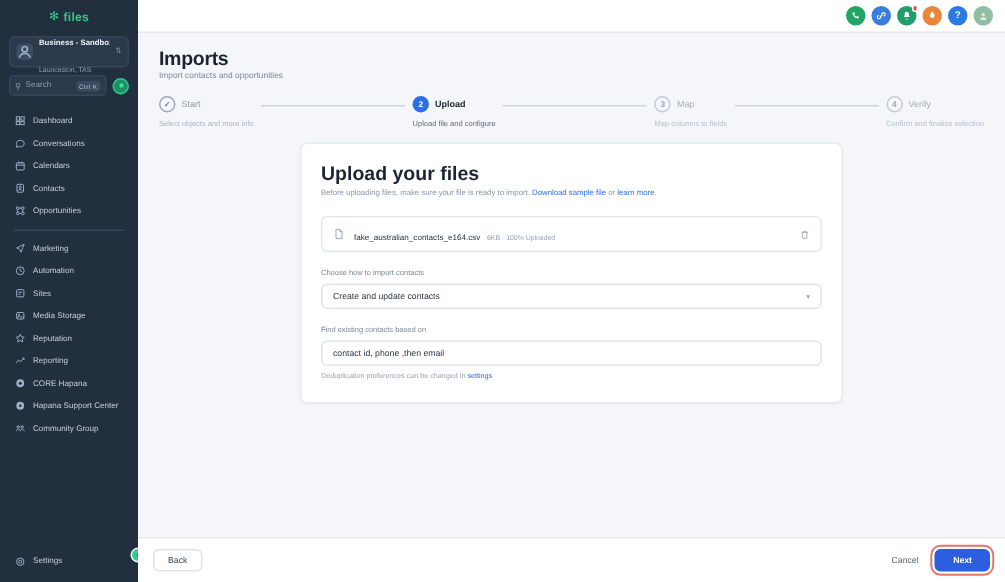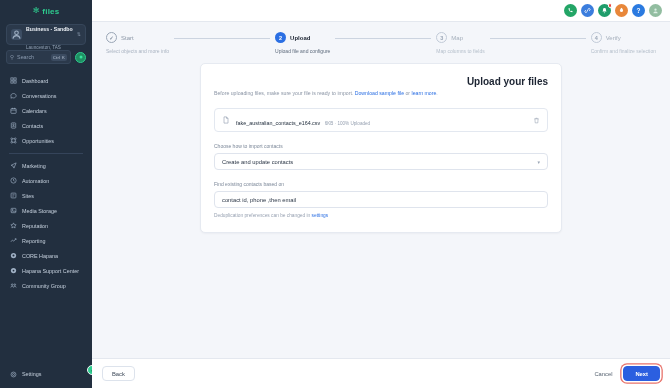--- a/index.html
+++ b/index.html
@@ -137,21 +137,21 @@
   .step-desc.todo { color: #b5bfcb; }
   .step-line { flex: 1; height: 1px; background: #ccd4e0; margin: 5.5px 5px 0 5px; min-width: 20px; }
 
   
   .card-wrap { padding: 9px 0 0 0; display: flex; justify-content: center; }
   .card {
     width: 362px; background: #fff; border: 1px solid #e6eaf1;
     border-radius: 5px; padding: 12px 13px 14px 13px;
     box-shadow: 0 1px 2px rgba(20,30,50,.04);
   }
-  .card-title { font-size: 10px; font-weight: 700; color: #1c2432; text-align: right; }
+  .card-title { font-size: 13px; font-weight: 700; color: #1c2432; }
   .card-sub { font-size: 5.2px; color: #8b95a5; margin-top: 3px; }
   .card-sub a { color: #2b6fe3; text-decoration: none; }
 
   .file-row {
     margin-top: 12px; border: 1px solid #e3e8f0; border-radius: 4px;
     height: 24px; display: flex; align-items: center; padding: 0 7px; gap: 6px;
   }
   .file-ico { color: #98a3b3; }
   .file-ico svg { width: 8px; height: 8px; display: block; }
   .file-meta { flex: 1; min-width: 0; }
@@ -409,20 +409,24 @@
       </span>
       <span class="top-ico" style="background:#2b7ae0;font-weight:700">?</span>
       <span class="top-ico" style="background:#92bda0">
         <svg viewBox="0 0 16 16" fill="#dceee3">
             <circle cx="8" cy="6" r="2.6"></circle>
             <path d="M2.8 14.5c.6-3 2.7-4.5 5.2-4.5s4.6 1.5 5.2 4.5z"></path>
           </svg>
       </span>
     </div>
 
+    <div class="page-head">
+      <div class="page-title">Imports</div>
+      <div class="page-sub">Import contacts and opportunities</div>
+    </div>
 
     <div class="stepper">
       <div class="step">
         <div class="step-top">
           <span class="step-circle done">✓</span>
           <span class="step-label done">Start</span>
         </div>
         <div class="step-desc done">Select objects and more info</div>
       </div>
       <div class="step-line"></div>

